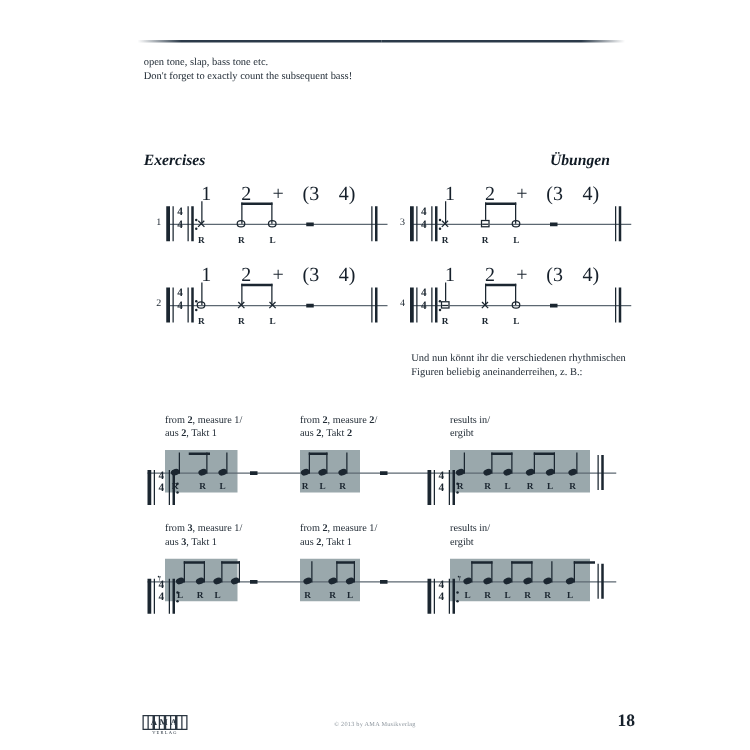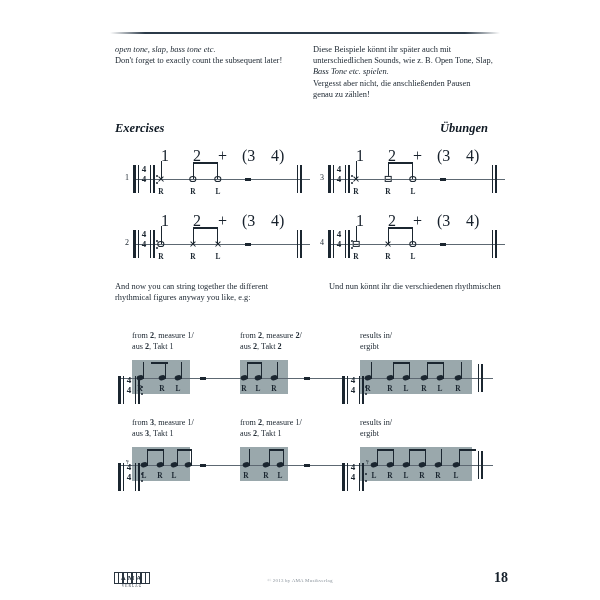--- a/index.html
+++ b/index.html
@@ -35,21 +35,21 @@
     background:linear-gradient(270deg,rgba(43,58,73,0) 0%,#2b3a49 18%,#2b3a49 100%);
   }
   .runhead .rhtitle{
     font-size:11.5px;font-weight:bold;letter-spacing:.4px;
     padding:0 9px;white-space:nowrap;color:#16202b;
   }
 
   
   .col{position:absolute;font-size:8.4px;line-height:11.2px;color:#222c36;}
   .col p{margin:0;}
-  .col .it{font-style:italic;}
+  .col .it{}
 
   #txt-en-1{left:115px;top:44px;width:190px;}
   #txt-de-1{left:313px;top:44px;width:195px;}
   #txt-en-2{left:115px;top:281px;width:190px;}
   #txt-de-2{left:329px;top:281px;width:195px;}
 
   
   .sechead{
     position:absolute;font-style:italic;font-weight:bold;font-size:12.5px;
     color:#101a24;
@@ -189,30 +189,23 @@
 
 <div class="page">
 
   <div class="runhead">
     <span class="rule left"></span>
     <span class="rule right"></span>
   </div>
 
   <div class="col" id="txt-en-1">
     <p class="it">open tone, slap, bass tone etc.</p>
-    <p>Don't forget to exactly count the subsequent later!</p>
+    <p>Don't forget to exactly count the subsequent bass!</p>
   </div>
 
-  <div class="col" id="txt-de-1">
-    <p>Diese Beispiele könnt ihr später auch mit</p>
-    <p>unterschiedlichen Sounds, wie z. B. Open Tone, Slap,</p>
-    <p class="it">Bass Tone etc. spielen.</p>
-    <p>Vergesst aber nicht, die anschließenden Pausen</p>
-    <p>genau zu zählen!</p>
-  </div>
 
   <div class="sechead" id="exercises-head">Exercises</div>
   <div class="sechead" id="uebungen-head">Übungen</div>
 
   <div class="exercise" id="ex1">
       <div class="ex-num">1</div>
       <div class="ex-counts">
         <div class="" style="left: 36px; position: absolute;">1</div>
         <div class="" style="left: 68px; position: absolute;">2</div>
         <div class="" style="left: 93px; position: absolute;">+</div>
@@ -364,26 +357,23 @@
       <div class="rest-q" style="left: 120px; top: 31px;"></div>
       <div class="endbar" style="left: 172px;">
         <div class="thin"></div>
         <div class="thick"></div>
       </div>
       <div class="sticking" style="left: 36px; top: 40px;">R</div>
       <div class="sticking" style="left: 68px; top: 40px;">R</div>
       <div class="sticking" style="left: 93px; top: 40px;">L</div>
     </div>
 
-  <div class="col" id="txt-en-2">
-    <p>And now you can string together the different</p>
-    <p>rhythmical figures anyway you like, e.g:</p>
-  </div>
   <div class="col" id="txt-de-2">
     <p>Und nun könnt ihr die verschiedenen rhythmischen</p>
+    <p>Figuren beliebig aneinanderreihen, z. B.:</p>
   </div>
 
   <div id="captions-1">
       <div class="caption" style="left: 132px; top: 330px;">
         <div>from <b class="bd">2</b>, measure 1/</div>
         <div>aus <b class="bd">2</b>, Takt 1</div>
       </div>
       <div class="caption" style="left: 240px; top: 330px;">
         <div>from <b class="bd">2</b>, measure <b class="bd">2</b>/</div>
         <div>aus <b class="bd">2</b>, Takt <b class="bd">2</b></div>

